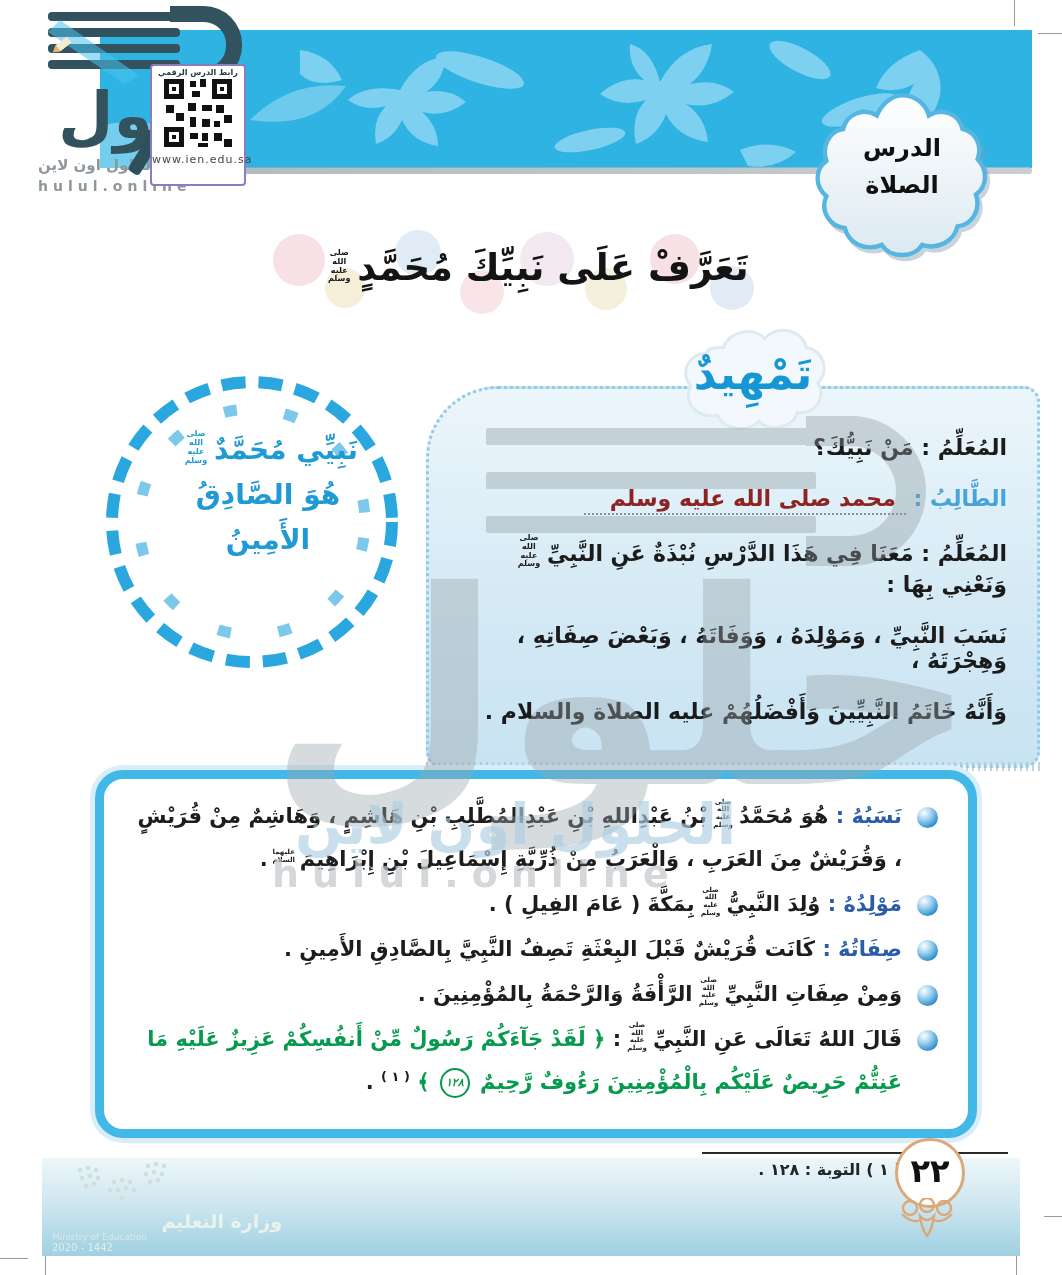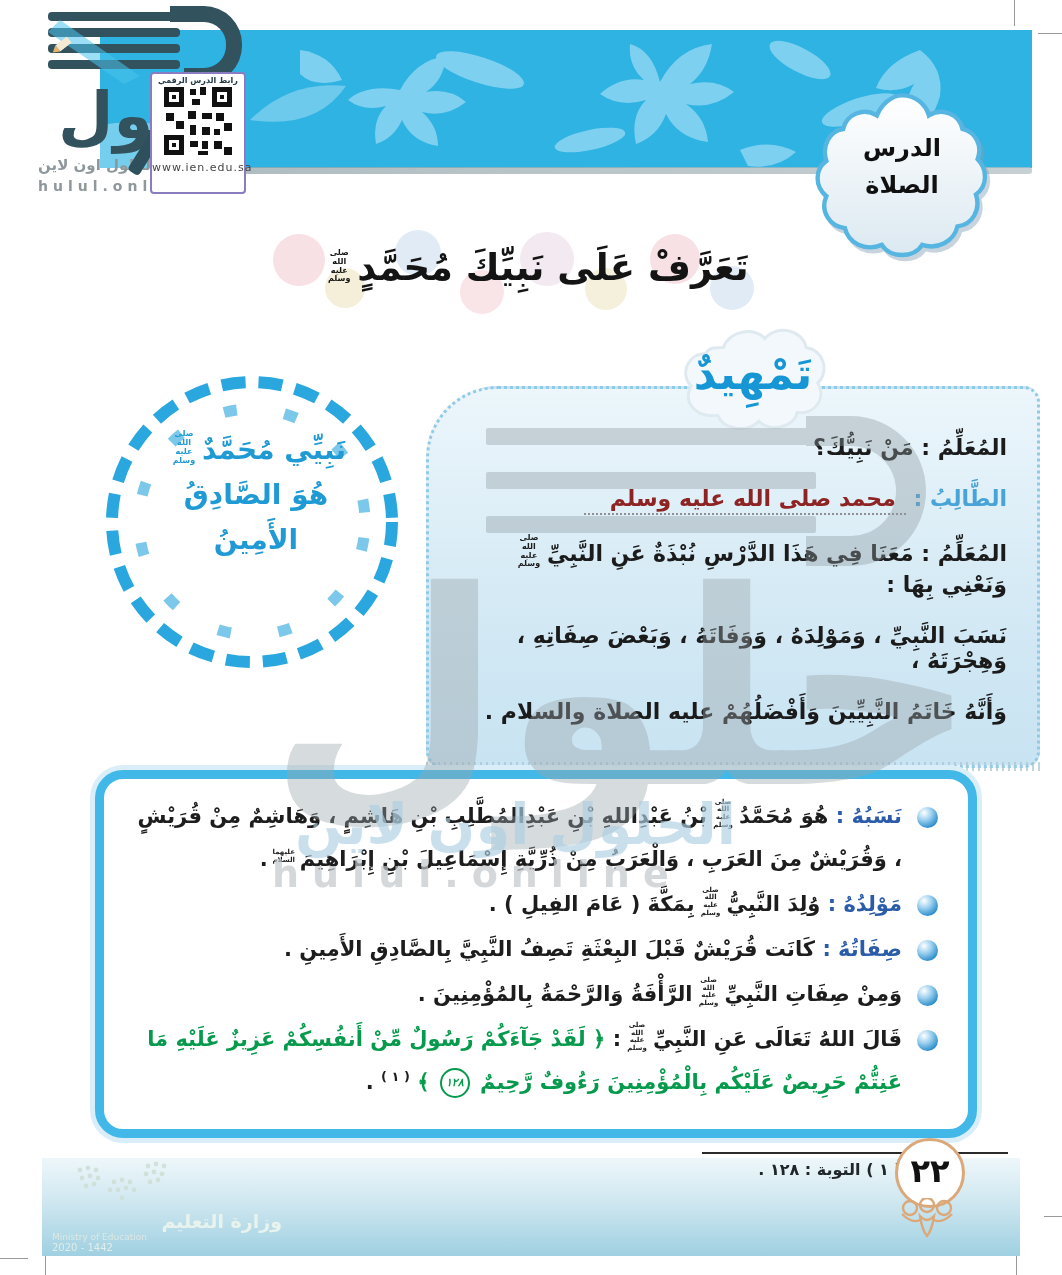--- a/index.html
+++ b/index.html
@@ -13,21 +13,21 @@
   .band-shadow{position:absolute;left:150px;top:167px;width:882px;height:7px;
                background:linear-gradient(90deg,#93a5a9,#b3bfc2);opacity:.75;border-radius:3px;}
   .band svg{position:absolute;left:0;top:0;width:100%;height:100%;}
   
   .logo-block{position:absolute;left:20px;top:6px;width:230px;height:190px;color:#30515d;}
   .logo-word{position:absolute;left:38px;top:78px;font-size:64px;font-weight:bold;color:#32525e;line-height:1;}
   .logo-sub{position:absolute;left:18px;top:150px;font-size:15px;color:#8e979b;font-weight:bold;}
   .logo-latin{position:absolute;left:18px;top:172px;font-size:14px;letter-spacing:5px;color:#8e979b;font-weight:bold;}
   .pencil{position:absolute;left:28px;top:36px;width:26px;height:8px;transform:rotate(-38deg);}
   
-  .qr-card{position:absolute;left:150px;top:72px;width:92px;height:118px;background:#fff;
+  .qr-card{position:absolute;left:150px;top:64px;width:92px;height:118px;background:#fff;
            border:2px solid #8a7cc0;border-radius:4px;text-align:center;z-index:4;}
   .qr-label{font-size:8px;font-weight:bold;color:#243a46;margin-top:2px;}
   .qr-url{font-size:11px;color:#444;letter-spacing:1px;}
   .pen-slash{position:absolute;left:158px;top:62px;width:13px;height:120px;background:#2e505c;
              transform:rotate(32deg);border-radius:4px;z-index:3;}
   
   .lesson-badge{position:absolute;left:812px;top:92px;width:180px;height:168px;z-index:4;
                 filter:drop-shadow(3px 4px 0 rgba(130,160,180,.45));}
   .lesson-badge svg{position:absolute;left:0;top:0;}
   .lesson-text{position:absolute;left:0;top:38px;width:100%;text-align:center;
@@ -40,21 +40,21 @@
   
   .saw{display:inline-block;width:30px;font-size:8px;line-height:1.1;text-align:center;
        vertical-align:middle;font-weight:bold;transform:translateY(-3px);margin:0 3px;}
   .saw-sm{width:26px;font-size:7px;}
   
   .tamhid{position:absolute;left:678px;top:318px;width:150px;height:118px;z-index:2;}
   .tamhid-text{position:absolute;left:0;top:30px;width:100%;text-align:center;
                font-size:44px;font-weight:bold;color:#1796d6;}
   
   .stamp{position:absolute;left:100px;top:370px;width:304px;height:304px;z-index:2;}
-  .stamp-text{position:absolute;left:4px;top:58px;width:100%;text-align:center;direction:rtl;
+  .stamp-text{position:absolute;left:16px;top:58px;width:100%;text-align:center;direction:rtl;
               color:#1f9ad5;font-size:28px;font-weight:bold;line-height:1.6;}
   
   .dialog{position:absolute;left:426px;top:386px;width:614px;height:382px;z-index:1;
           border:3px dotted #8fcbe9;border-radius:72px 16px 16px 16px;
           background:linear-gradient(180deg,#ecf6fb 0%,#d5eaf5 55%,#c8e3f2 100%);
           direction:rtl;padding:46px 30px 0 24px;box-sizing:border-box;
           font-size:22px;font-weight:bold;color:#1b1b1b;}
   .dialog .line{margin-bottom:26px;}
   .lbl-student{color:#48a3d8;}
   .answer-red{color:#8e2323;border-bottom:2px dotted #8f8f8f;padding:0 10px 2px 26px;}

